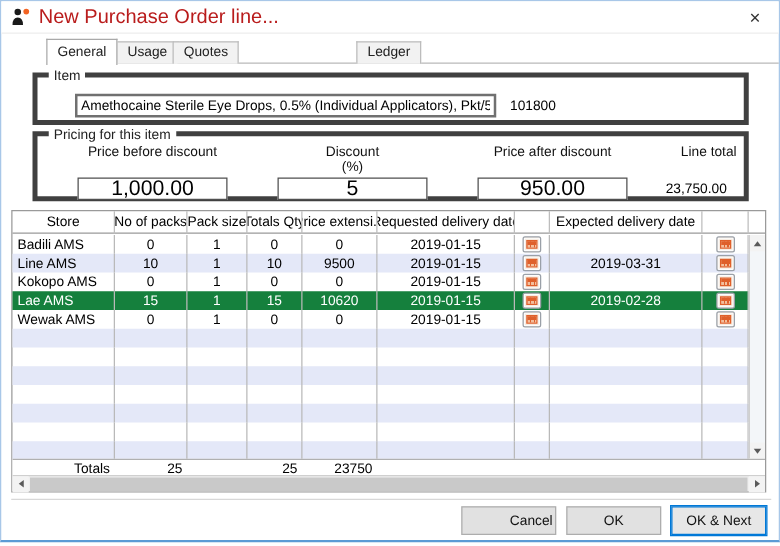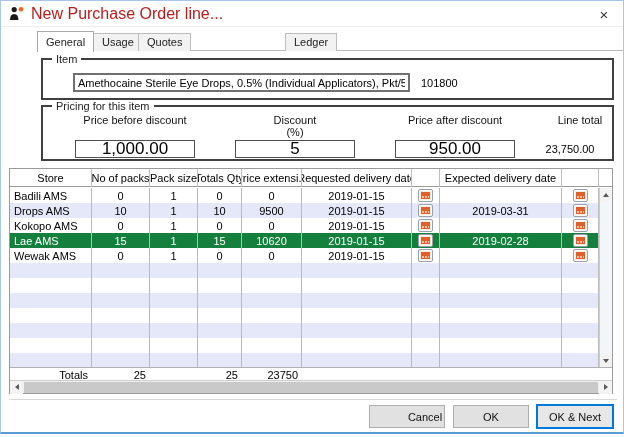--- a/index.html
+++ b/index.html
@@ -15,21 +15,21 @@
   .title-icon{width:15px;height:15px;margin-right:7px;flex:0 0 auto;}
   .title-text{font-size:16px;color:#b91c1c;}
   .close-btn{position:absolute;right:10px;top:4px;width:18px;height:18px;display:flex;
     align-items:center;justify-content:center;font-size:15px;color:#333;cursor:default;}
   
   .tabstrip{position:absolute;left:8px;top:30px;width:608px;height:20px;border-bottom:1px solid #b9b9b9;margin-left:28px;}
   .tab{position:absolute;top:2px;height:18px;padding:2px 8px 0 8px;background:#f2f2f2;
     border:1px solid #bcbcbc;border-bottom:none;color:#222;}
   .tab.active{top:0;height:21px;background:#fff;z-index:2;padding-top:4px;border-color:#a9a9a9;}
   
-  .fset{position:absolute;border:2px solid #404040;background:#fff;margin-left:15px;}
+  .fset{position:absolute;border:4px solid #404040;background:#fff;}
   .fset .legend{position:absolute;top:-7px;left:9px;background:#fff;padding:0 4px;color:#222;}
   #item-fieldset{left:25px;top:57px;width:573px;height:42px;}
   #item-input{position:absolute;left:30px;top:13px;width:337px;height:19px;
     border:2px solid #707070;background:#fff;font-size:11px;padding:0 3px;}
   #item-code{position:absolute;left:378px;top:17px;}
   #pricing-fieldset{left:25px;top:104px;width:573px;height:56px;}
   .pr-label{position:absolute;top:7px;width:140px;text-align:center;color:#111;}
   .pr-label2{position:absolute;top:19px;width:140px;text-align:center;color:#111;}
   .pr-input{position:absolute;top:33px;width:120px;height:18px;border:1px solid #4f4f4f;
     background:#fff;text-align:center;font-size:17px;padding:0 2px;}
@@ -143,21 +143,21 @@
         <div>
             <span class="cal-btn"></span>
           </div>
         <div></div>
         <div>
             <span class="cal-btn"></span>
           </div>
       </div>
 
       <div class="trow tgrid alt">
-        <div class="cell-store">Drops AMS</div>
+        <div class="cell-store">Line AMS</div>
         <div>10</div>
         <div>1</div>
         <div>10</div>
         <div>9500</div>
         <div>2019-01-15</div>
         <div>
             <span class="cal-btn"></span>
           </div>
         <div>2019-03-31</div>
         <div>

